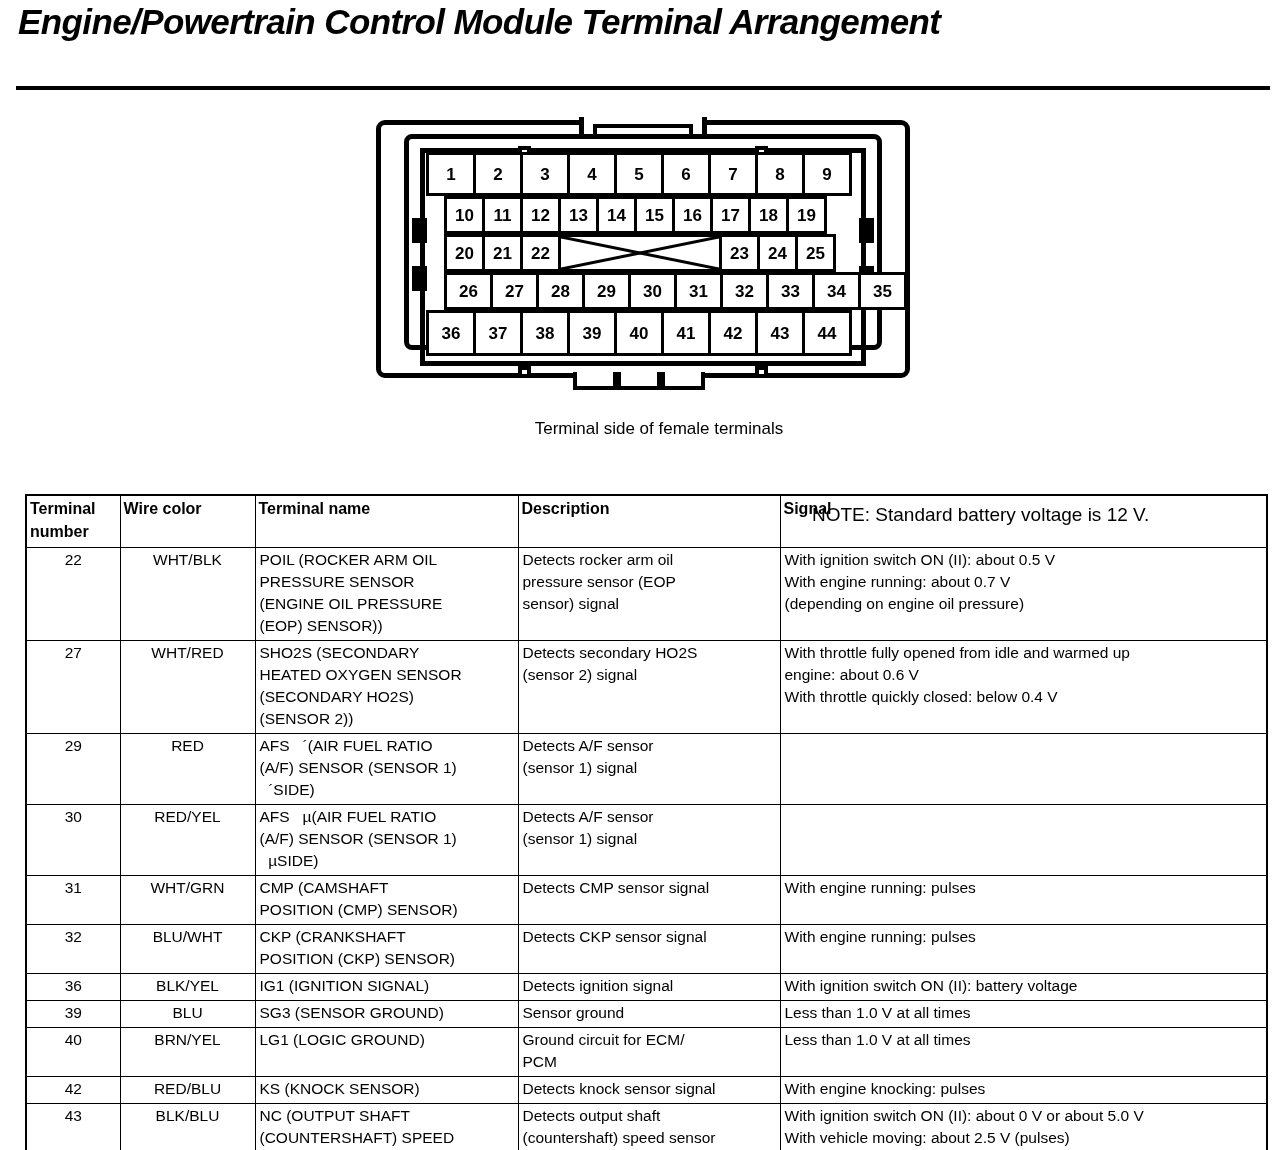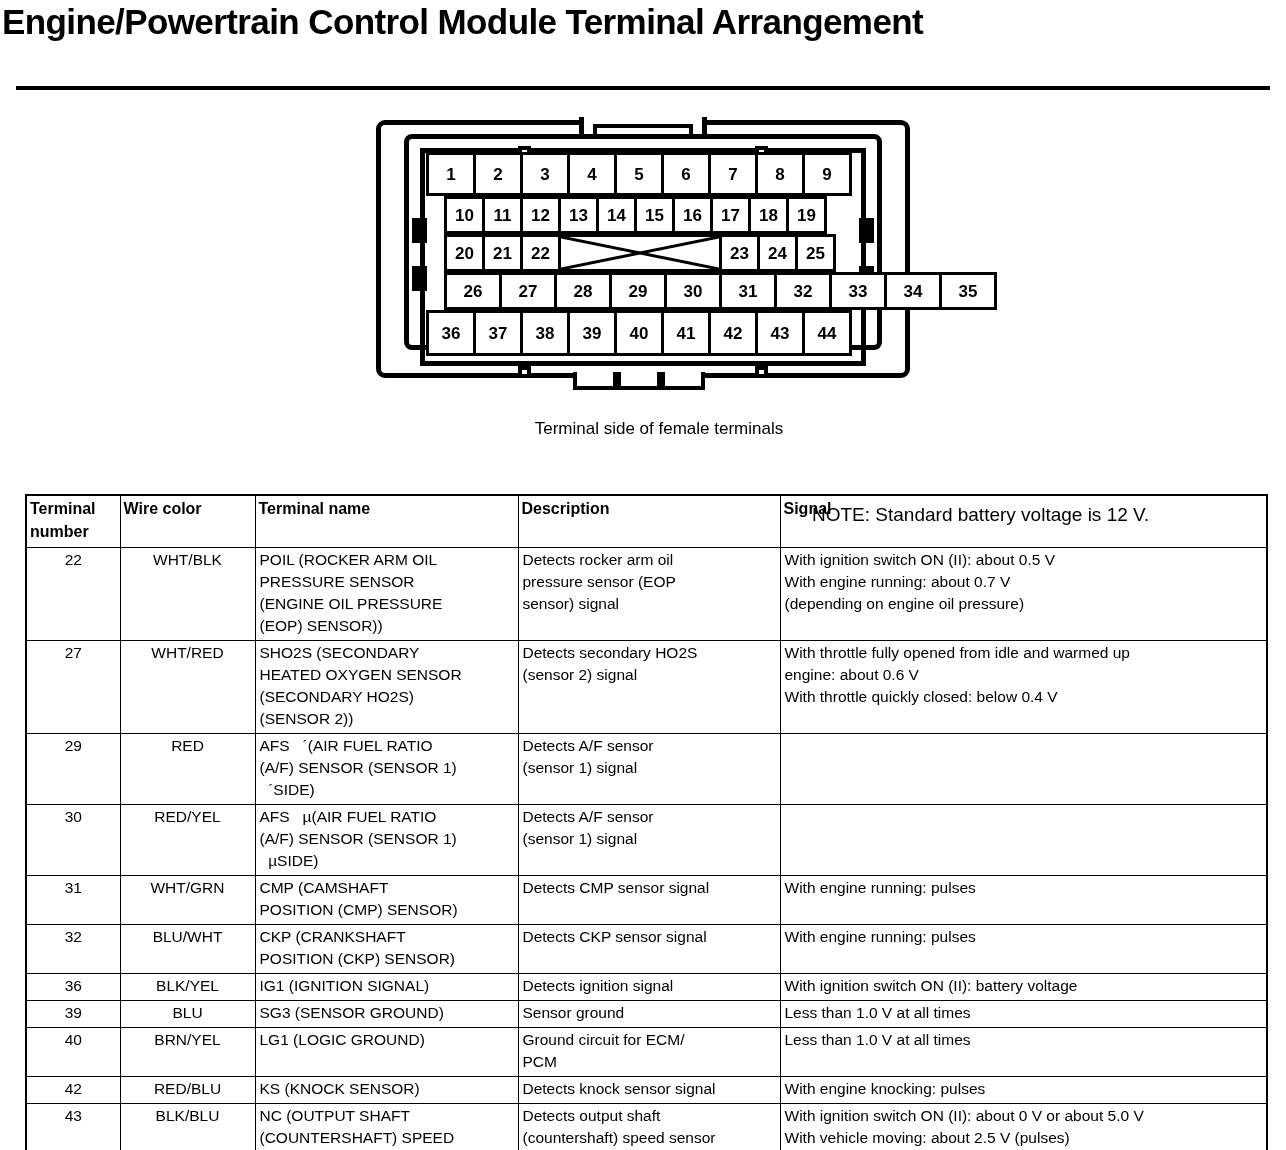--- a/index.html
+++ b/index.html
@@ -13,27 +13,28 @@
     position: relative;
     width: 1286px;
     height: 1150px;
     overflow: hidden;
     background: #fff;
   }
 
   
   .doc-title {
     position: absolute;
-    left: 2px; top: 4px;
+    left: 18px; top: 4px;
     width: 1256px;
     font-size: 35px;
     font-weight: bold;
     letter-spacing: -0.6px;
     white-space: nowrap;
     line-height: 1.0;
+    font-style: italic;
   }
   .title-rule {
     position: absolute;
     left: 16px; top: 86px;
     width: 1254px; height: 4px;
     background: #000;
   }
 
   
   #connector {
@@ -129,21 +130,21 @@
     background: #fff;
     line-height: 1;
   }
   .row-a { left: 50px; top: 32px; height: 44px; }
   .row-a .pin { width: 50px; }
   .row-b { left: 68px; top: 76px; height: 38px; }
   .row-b .pin { width: 41px; text-align: right; }
   .row-c { left: 68px; top: 114px; height: 38px; text-align: center; }
   .row-c .pin { width: 41px; }
   .row-d { left: 68px; top: 152px; height: 38px; }
-  .row-d .pin { width: 58px; }
+  .row-d .pin { width: 49px; }
   .row-e { left: 50px; top: 190px; height: 46px; }
   .row-e .pin { width: 50px; }
   
   .pin-blank {
     width: 164px !important;
     position: relative;
   }
   .pin-blank svg { position: absolute; left: 0; top: 0; width: 100%; height: 100%; display: block; }
 
   .caption {

